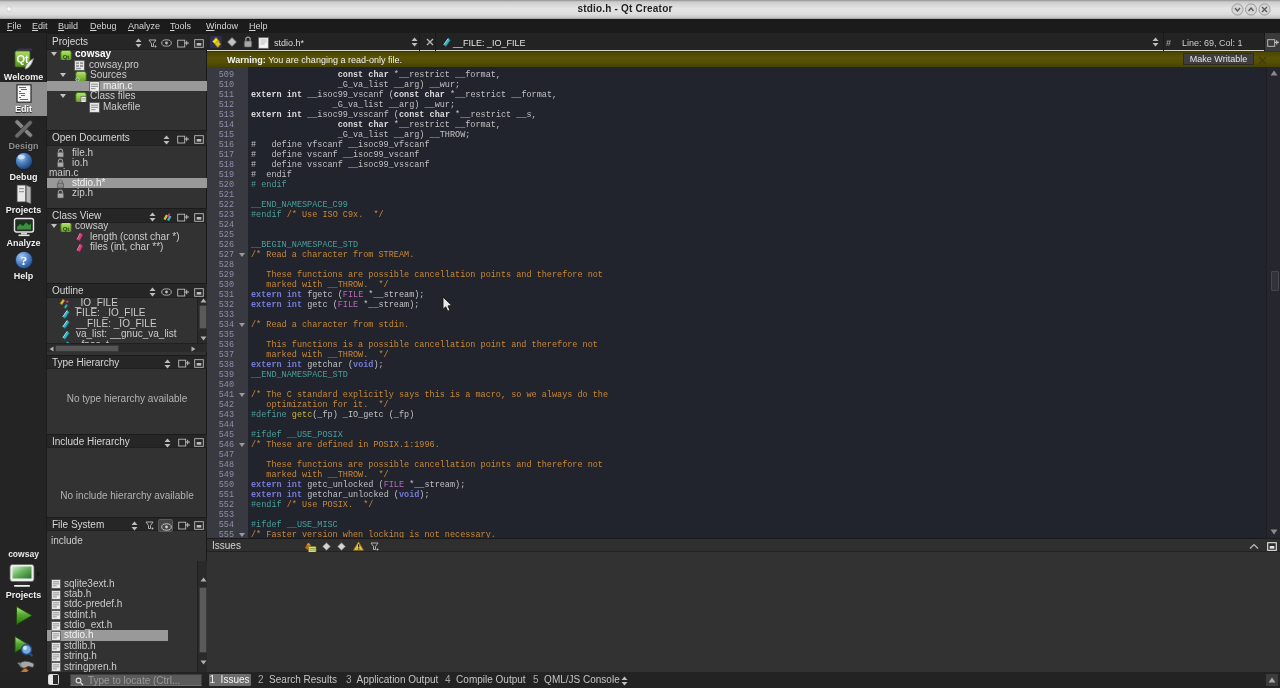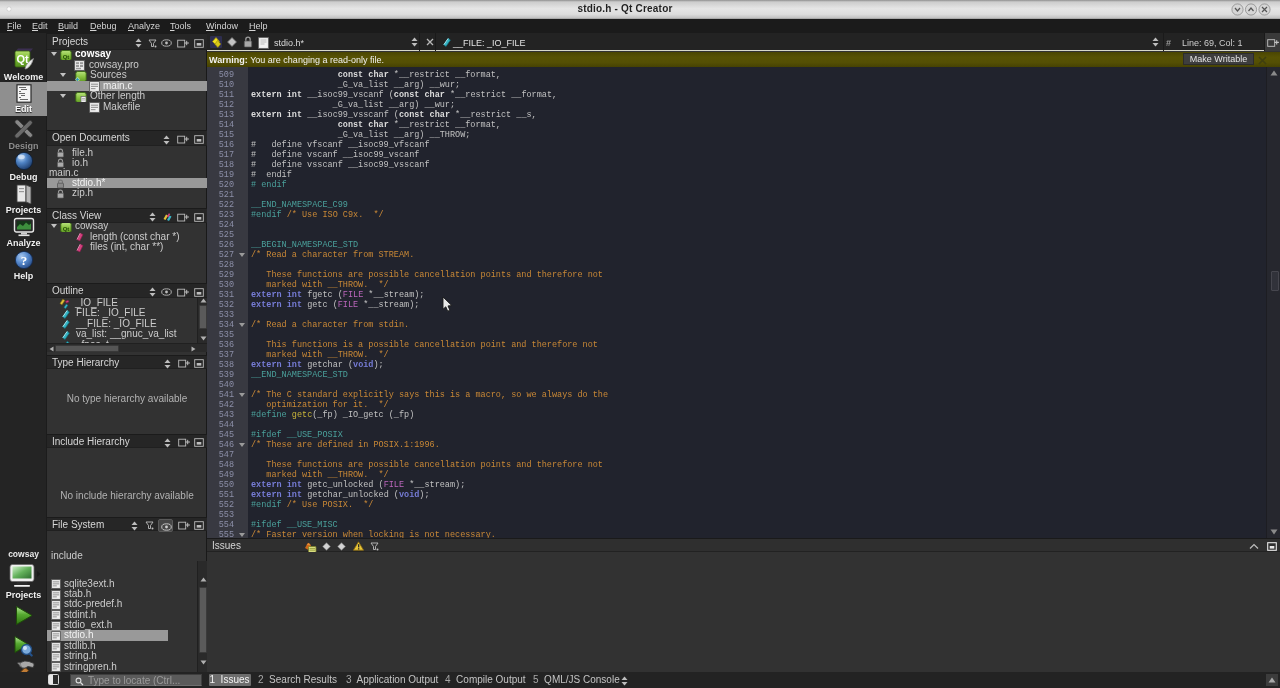--- a/index.html
+++ b/index.html
@@ -376,21 +376,21 @@
         </svg>
         <span style="position:absolute;left:56px">main.c</span>
       </div>
  <div class="row">
         <i class="exp" style="left:13px"></i>
         <svg class="ticon" style="left:28px" width="12" height="10" viewBox="0 0 12 10">
           <rect x="0.8" y="0.5" width="10.4" height="10" rx="2" fill="url(#grn)" stroke="#3a6a14" stroke-width="0.9"></rect>
           <rect x="6" y="4.5" width="5" height="6" fill="#f0f0f0" stroke="#666" stroke-width="0.7"></rect>
           <path d="M7 6.5 h3 M7 8 h3" stroke="#999" stroke-width="0.7"></path>
         </svg>
-        <span style="position:absolute;left:43px">Other length</span>
+        <span style="position:absolute;left:43px">Class files</span>
       </div>
  <div class="row">
         <svg class="ticon" style="left:42px" width="11" height="11">
           <rect x="0.6" y="0.6" width="9.8" height="9.8" fill="#efefef" stroke="#5a5a5a" stroke-width="0.9"></rect>
           <g fill="#9a9a9a">
             <rect x="2" y="2.6" width="7" height="1.2"></rect>
             <rect x="2" y="4.8" width="7" height="1.2"></rect>
             <rect x="2" y="7" width="4.5" height="1.2"></rect>
           </g>
         </svg>
@@ -493,21 +493,21 @@
         </svg>
         <span style="position:absolute;left:29px">_fpos_t</span>
       </div>
 </div>
 
 <div class="abs" style="left:0;top:322px;width:160px"></div>
 <div class="abs" style="left:0;top:360px;width:160px;text-align:center;color:#b2b2b2">No type hierarchy available</div>
 
 <div class="abs" style="left:0;top:457px;width:160px;text-align:center;color:#b2b2b2">No include hierarchy available</div>
 
-<div class="abs" style="left:0;top:518px;width:160px">
+<div class="abs" style="left:0;top:503px;width:160px">
  <div class="row" style="height:11px">
         <span style="position:absolute;left:4px">include</span>
       </div>
 </div>
 <div class="abs" style="left:0;top:545.5px;width:160px">
  <div class="row" style="height:10.4px;line-height:10.4px">
         <svg class="ticon" style="left:4px;top:0.8px" width="10" height="10">
           <rect x="0.6" y="0.6" width="8.8" height="8.8" fill="#efefef" stroke="#5a5a5a" stroke-width="0.9"></rect>
           <g fill="#9a9a9a">
             <rect x="1.8" y="2.3" width="6.4" height="1.1"></rect>
@@ -652,21 +652,21 @@
  <span class="abs" style="left:975px;top:4.5px;color:#cecece">Line: 69, Col: 1</span>
  <div class="abs" style="left:1057px;top:0;width:16px;height:18px;background:#3a3a3a;border-left:1px solid #1a1a1a">
       <svg style="margin:5px 0 0 2px" width="12" height="9">
         <rect x="0.7" y="1.7" width="7" height="6.6" fill="none" stroke="#c4c4c4" stroke-width="0.9"></rect>
         <path d="M9.7 2.2 V6.6 M7.5 4.4 H11.9" stroke="#c4c4c4" stroke-width="1.1"></path>
       </svg>
     </div>
 </div>
 <div class="abs" style="left:207px;top:67px;width:1073px;height:3px;background:linear-gradient(rgba(70,66,3,0.55),rgba(70,66,3,0))"></div>
 <div class="abs" id="warnbar">
- <span class="abs" style="left:2px;top:2.5px;color:#f2f2f2"><b>Warning: </b>You are changing a read-only file.</span>
+ <span class="abs" style="left:20px;top:2.5px;color:#f2f2f2"><b>Warning: </b>You are changing a read-only file.</span>
  <div class="abs" style="left:976px;top:1px;width:71px;height:12px;background:#3e3e3e;border:1px solid #2c2c2c;color:#e4e4e4;text-align:center;line-height:11px">Make Writable</div>
  <svg class="abs" style="left:1051px;top:4px" width="9" height="9">
       <path d="M1 1 L8 8 M8 1 L1 8" stroke="#3f3f10" stroke-width="1.6"></path>
     </svg>
 </div>
 <div class="abs" id="editor"></div>
 <div class="abs" id="gutter"></div>
 <div class="abs" id="issuehead">
  <span class="abs" style="left:5px;top:0px">Issues</span>
  <svg class="abs" style="left:97px;top:2.5px" width="13" height="11">

